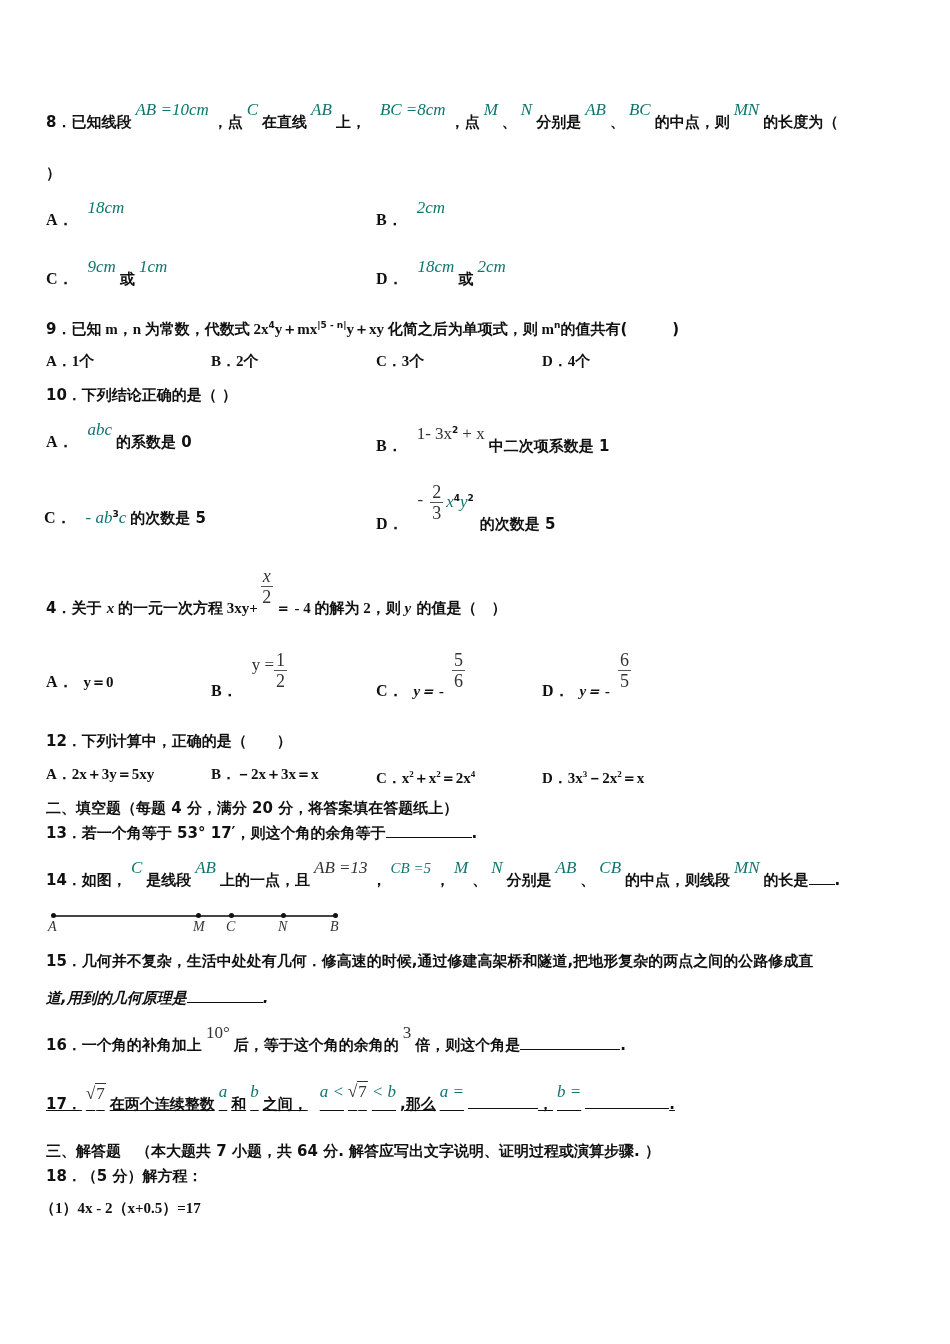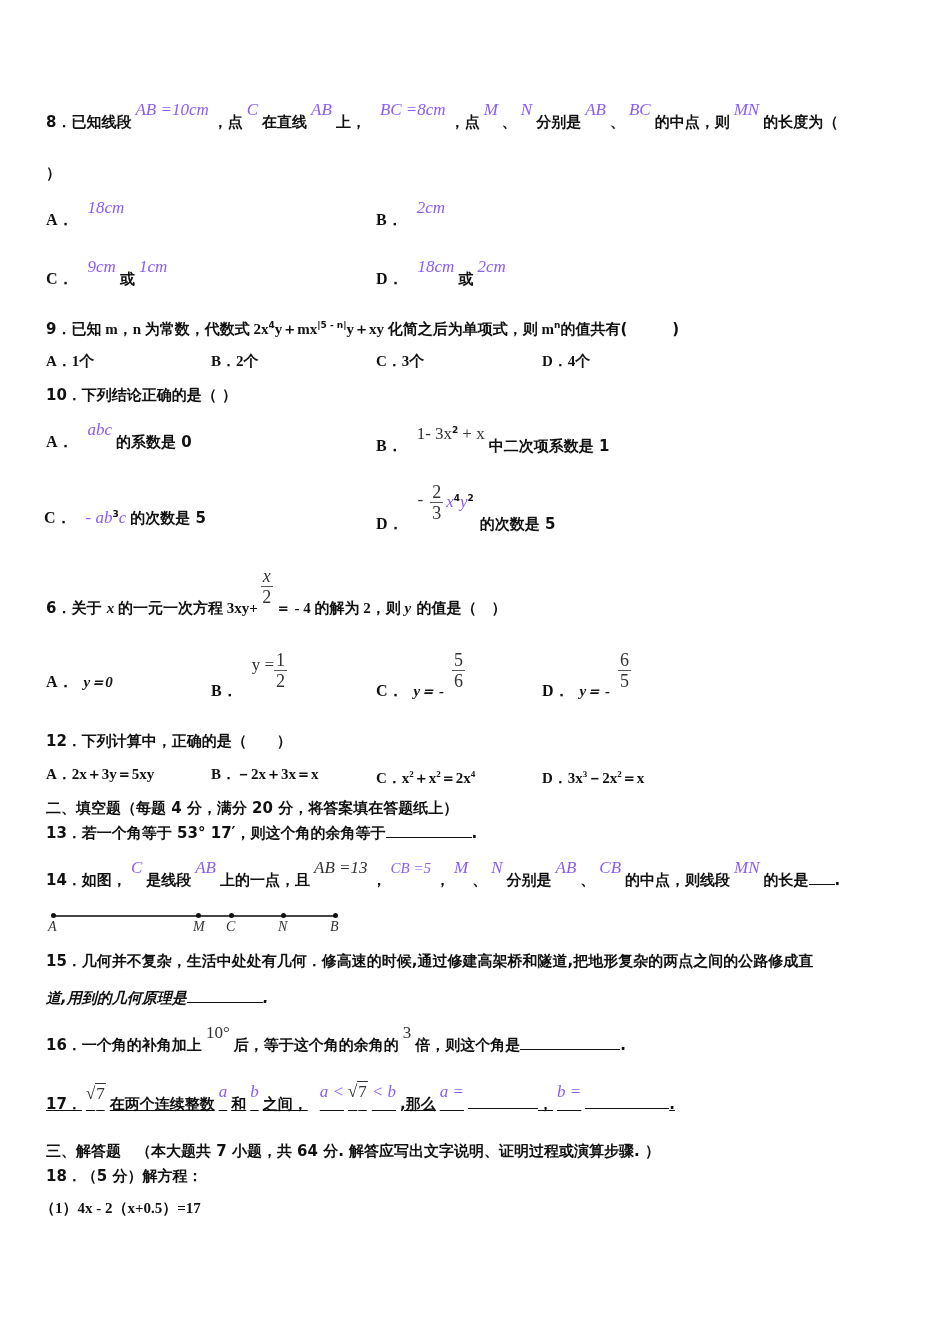--- a/index.html
+++ b/index.html
@@ -1,19 +1,19 @@
 <!DOCTYPE html>
 <html><head>
 <meta charset="utf-8">
 <style>
   html, body { margin:0; padding:0; background:#ffffff; }
   body { width:950px; height:1344px; position:relative; overflow:hidden;
          font-family:"DejaVu Sans", sans-serif; color:#111; }
   .line { position:absolute; left:46px; white-space:nowrap; font-size:15px; font-weight:bold; line-height:20px; }
-  .m { font-family:"Liberation Serif", serif; font-style:italic; font-weight:normal; font-size:17px; color:#8b5cf6; position:relative; top:-12px; margin:0 4px; }
+  .m { font-family:"Liberation Serif", serif; font-style:italic; font-weight:normal; font-size:17px; color:#0f766e; position:relative; top:-12px; margin:0 4px; }
   .mn { font-family:"Liberation Serif", serif; font-weight:normal; font-size:17px; color:#333; position:relative; top:-12px; margin:10px 4px; }
   .opt { position:absolute; white-space:nowrap; font-size:15px; font-weight:bold; line-height:20px; }
   .lbl { font-family:"Liberation Serif", serif; font-weight:bold; font-size:16px; margin-right:10px; }
   .ser { font-family:"Liberation Serif", serif; }
   sup { font-size:9px; }
   .frac { display:inline-flex; flex-direction:column; align-items:center; vertical-align:middle; font-family:"Liberation Serif", serif; font-weight:normal; font-size:18px; color:#333; margin:0 3px; line-height:20px; }
   .frac .num { border-bottom:1px solid #555; padding:0 2px; }
   .blank { display:inline-block; border-bottom:1px solid #111; height:14px; vertical-align:baseline; }
   .sqrt { font-family:"Liberation Serif", serif; font-weight:normal; font-size:17px; color:#333; }
   .sqrt .rad { border-top:1px solid #333; padding:0 1px; }
@@ -62,27 +62,27 @@
   <span class="lbl">C．</span><span class="m" style="top:0">- ab</span><sup style="margin-left:-4px">3</sup><span class="m" style="top:0;margin-left:0">c</span><span>的次数是 5</span>
 </div>
 <div class="opt" style="left:376px; top:482px;">
   <span class="lbl" style="position:relative;top:22px">D．</span><span class="mn" style="top:-2px">-</span><span class="frac">
       <span class="num">2</span>
       <span>3</span>
     </span><span class="m" style="top:0;margin:0">x</span><sup>4</sup><span class="m" style="top:0;margin:0">y</span><sup>2</sup><span style="position:relative;top:22px;margin-left:6px">的次数是 5</span>
 </div>
 
 <div class="line" style="top:566px;">
-  <span style="position:relative;top:22px">6．关于 </span><span class="ser" style="position:relative;top:22px;font-style:italic">x</span><span class="ser" style="position:relative;top:22px"> 的一元一次方程 3xy+</span><span class="frac">
+  <span style="position:relative;top:22px">4．关于 </span><span class="ser" style="position:relative;top:22px;font-style:italic">x</span><span class="ser" style="position:relative;top:22px"> 的一元一次方程 3xy+</span><span class="frac">
       <span class="num" style="font-style:italic">x</span>
       <span>2</span>
     </span><span class="ser" style="position:relative;top:22px">＝ - 4 的解为 2，则 </span><span class="ser" style="position:relative;top:22px;font-style:italic">y</span><span style="position:relative;top:22px"> 的值是（　）</span>
 </div>
 <div class="opt ser" style="left:46px; top:672px;">
-  <span class="lbl">A．</span><span style="font-style:italic">y＝0</span>
+  <span class="lbl">A．</span><span style="">y＝0</span>
 </div>
 <div class="opt ser" style="left:211px; top:650px;">
   <span class="lbl" style="position:relative;top:22px">B．</span><span class="mn" style="top:-4px;font-weight:normal">y =</span><span class="frac" style="margin-left:-4px">
       <span class="num">1</span>
       <span>2</span>
     </span>
 </div>
 <div class="opt ser" style="left:376px; top:650px;">
   <span class="lbl" style="position:relative;top:22px">C．</span><span style="position:relative;top:22px;font-style:italic">y＝ -</span><span class="frac" style="margin-left:8px">
       <span class="num">5</span>

